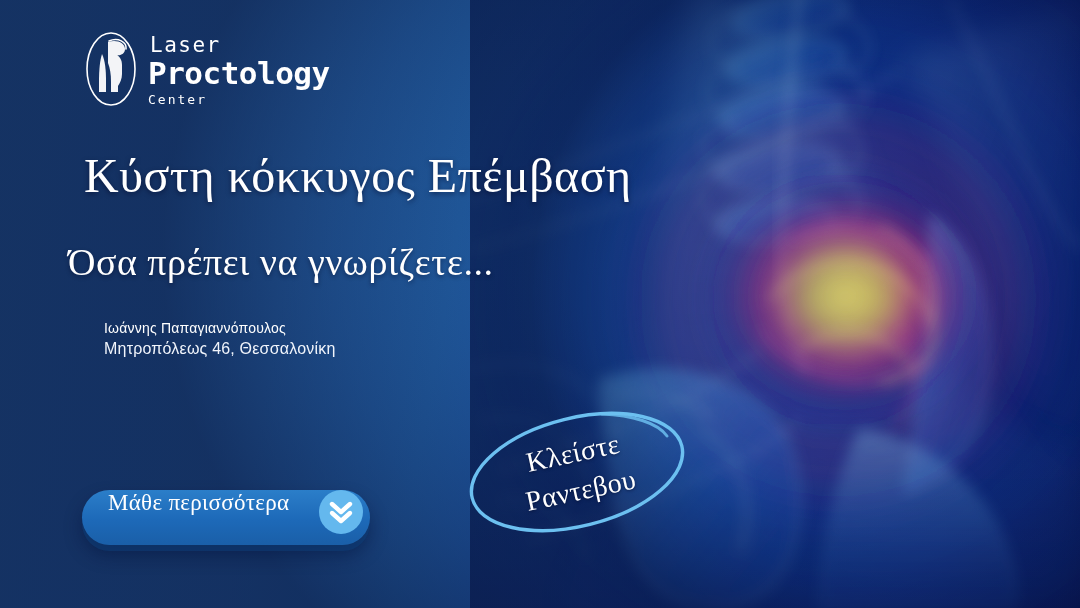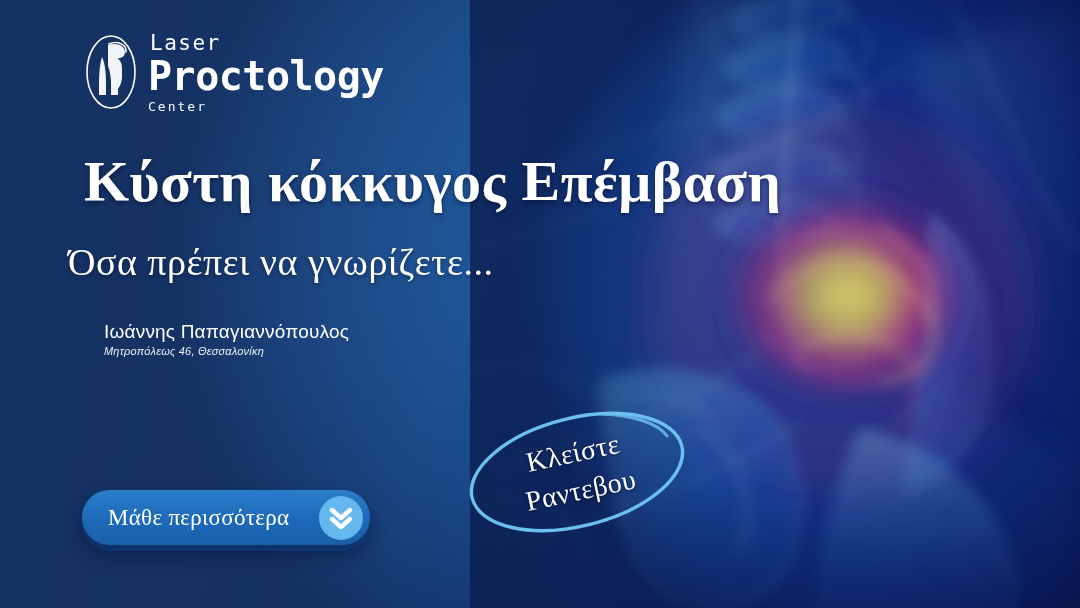--- a/index.html
+++ b/index.html
@@ -20,55 +20,55 @@
 
   
   .logo{ position:absolute; left:84px; top:30px; display:flex; align-items:center; gap:10px; }
   .logo-mark{ width:54px; height:78px; flex:0 0 auto; }
   .logo-words{ display:flex; flex-direction:column; line-height:1; padding-top:3px; }
   .logo-laser{
     font-family:"DejaVu Sans Mono", monospace; font-size:21px; letter-spacing:1.5px;
     color:#ffffff; font-weight:400; margin-left:2px;
   }
   .logo-proct{
-    font-family:"DejaVu Sans Mono", monospace; font-size:40px; letter-spacing:-0.5px;
+    font-family:"DejaVu Sans Mono", monospace; font-size:31px; letter-spacing:-0.5px;
     color:#ffffff; font-weight:700; margin-top:2px;
   }
   .logo-center{
     font-family:"DejaVu Sans Mono", monospace; font-size:13px; letter-spacing:2px;
     color:#ffffff; font-weight:400; text-align:left; margin-top:4px; padding-right:4px;
   }
 
   
   .headline{
     position:absolute; left:84px; top:148px; width:800px;
-    font-family:"Liberation Serif", serif; font-weight:700; font-size:58px;
+    font-family:"Liberation Serif", serif; font-weight:400; font-size:48px;
     color:#ffffff; letter-spacing:0.5px; white-space:nowrap;
     text-shadow:0 2px 5px rgba(2,10,40,0.55);
   }
   .subhead{
     position:absolute; left:68px; top:240px; width:700px;
     font-family:"Liberation Serif", serif; font-weight:400; font-size:38px;
     color:#ffffff; letter-spacing:0.5px; white-space:nowrap;
     text-shadow:0 2px 4px rgba(2,10,40,0.45);
   }
 
   
   .contact{ position:absolute; left:104px; top:320px; }
-  .c-name{ font-size:19px; color:#ffffff; line-height:1.25; letter-spacing:0.2px; }
-  .c-addr{ font-size:11px; color:#f0f4fb; line-height:1.35; letter-spacing:0.2px;font-style:italic; }
+  .c-name{ font-size:14px; color:#ffffff; line-height:1.25; letter-spacing:0.2px; }
+  .c-addr{ font-size:16px; color:#f0f4fb; line-height:1.35; letter-spacing:0.2px; }
   .c-phone{ font-size:25px; color:#ffffff; line-height:1.5; letter-spacing:1.2px; margin-top:6px; }
 
   
   .cta{
     position:absolute; left:82px; top:490px;
     width:288px; height:55px; border-radius:28px;
     background:linear-gradient(180deg,#2b7ec9 0%, #1d69b8 55%, #1a5fa8 100%);
     box-shadow:0 6px 0 rgba(15,62,120,0.55), 0 10px 18px rgba(3,16,55,0.45);
-    display:flex; align-items:center; justify-content:space-between;
+    display:flex; justify-content:space-between;
     padding:0 7px 0 26px; cursor:pointer;
   }
   .cta-label{
     font-family:"Liberation Serif", serif; font-size:23px; color:#ffffff; letter-spacing:0.3px;
   }
   .cta-circle{
     width:44px; height:44px; border-radius:50%;
     background:#64b8ee; display:flex; align-items:center; justify-content:center; flex:0 0 auto;
   }
 

